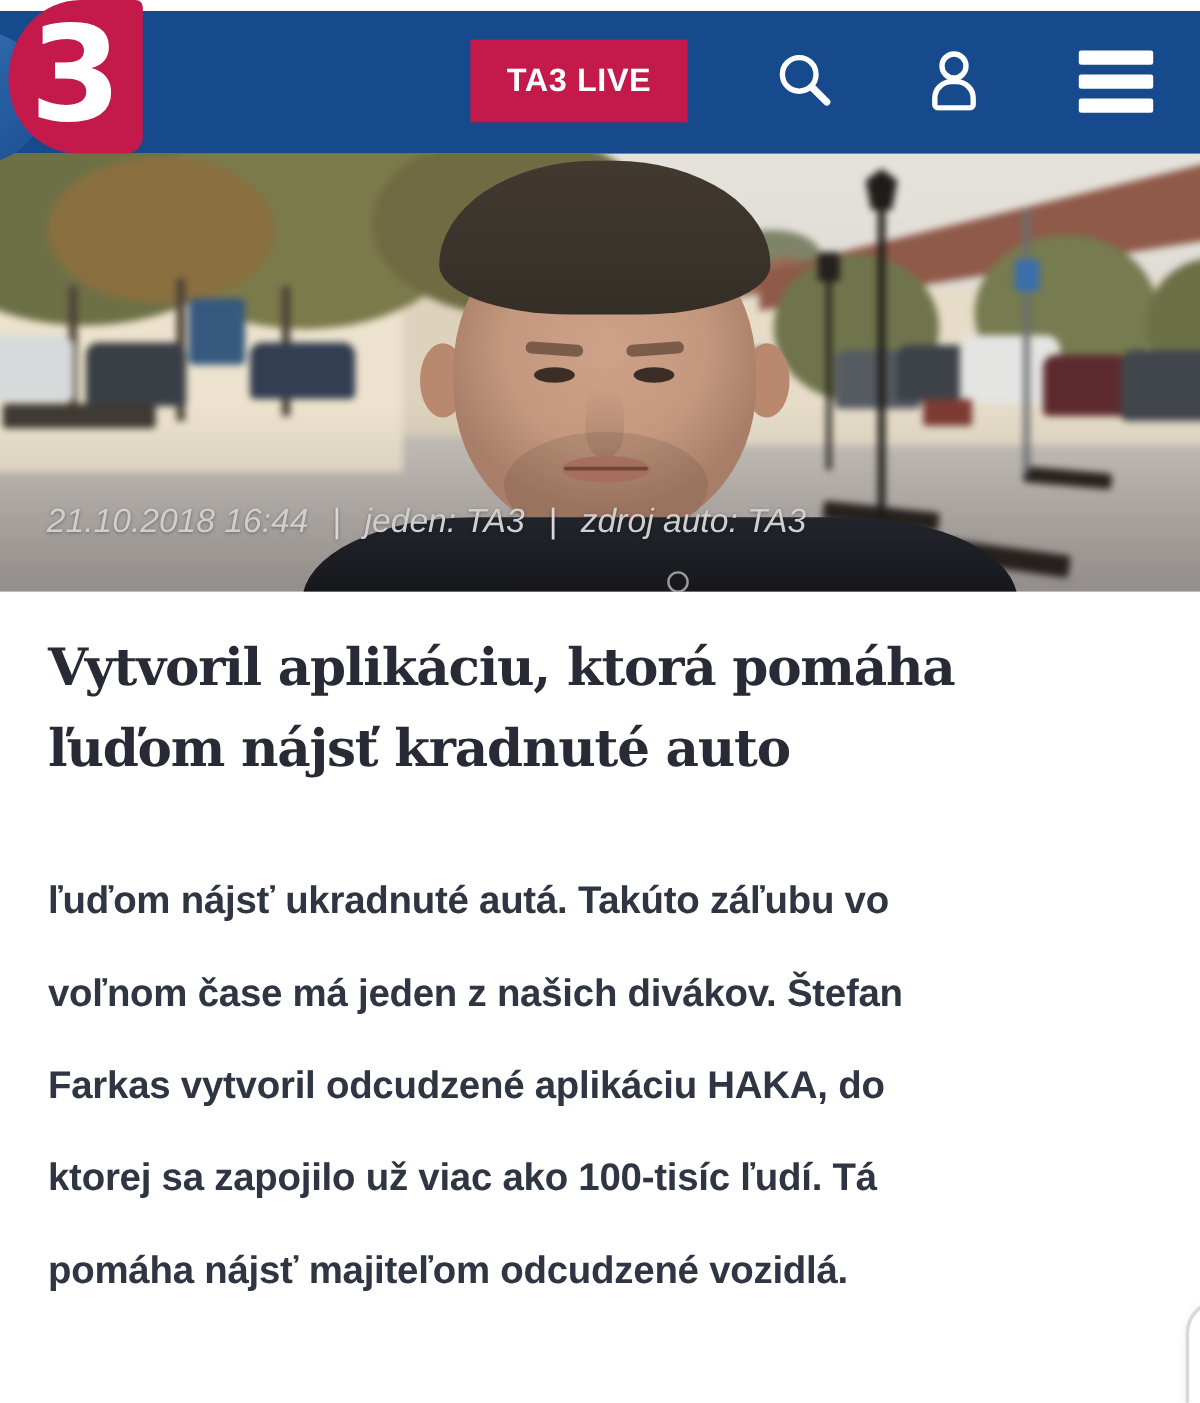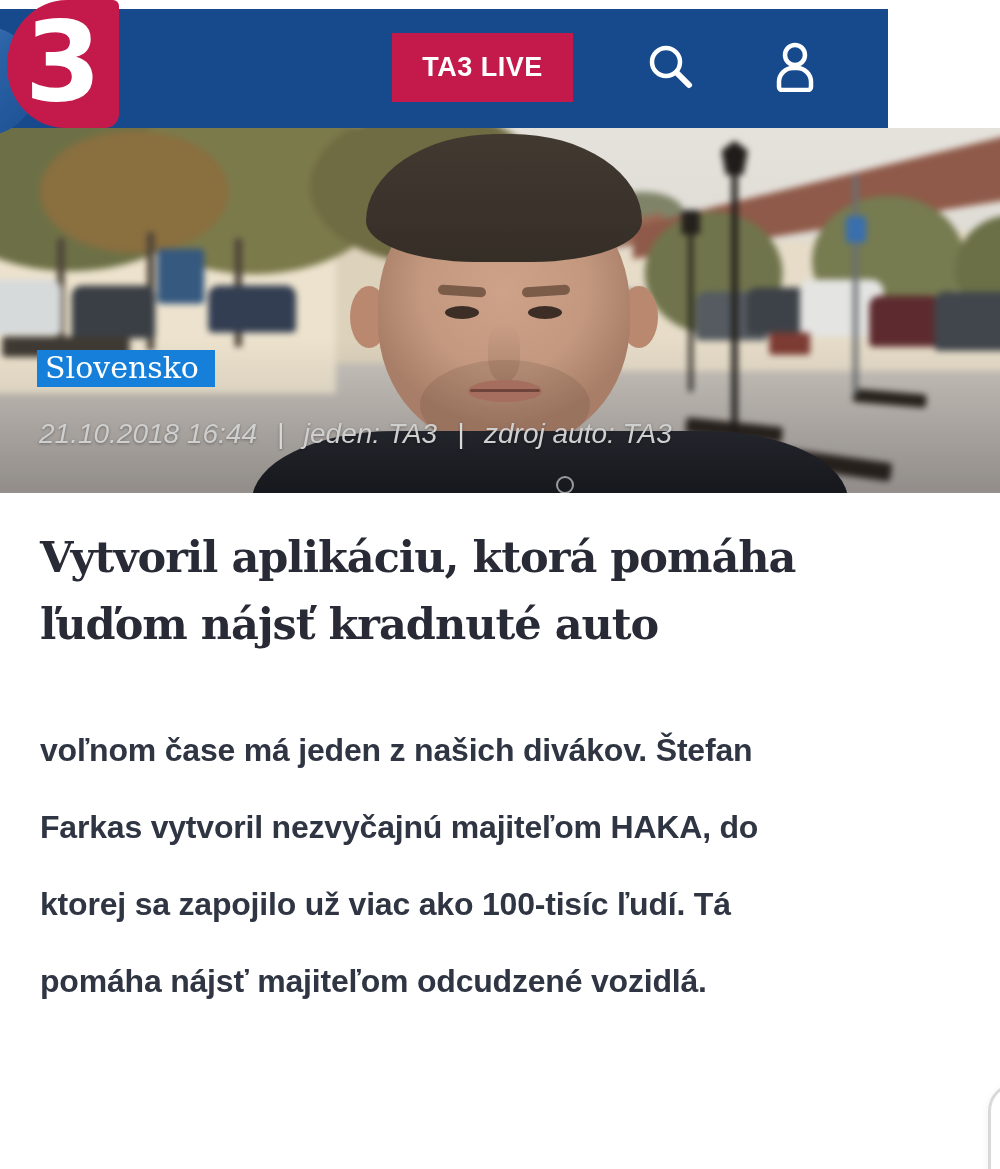--- a/index.html
+++ b/index.html
@@ -1,21 +1,21 @@
 <!DOCTYPE html>
 <html><head>
 <meta charset="utf-8">
 <style>
   html,body{margin:0;padding:0;}
   body{width:1000px;height:1169px;background:#ffffff;font-family:"Liberation Sans",sans-serif;position:relative;overflow:hidden;}
   .page{position:absolute;inset:0;width:1000px;height:1169px;background:#fff;}
 
   
   .topstrip{position:absolute;left:0;top:0;width:1000px;height:9px;background:#ffffff;z-index:6;}
-  .header{position:absolute;left:0;top:9px;width:888px;height:119px;background:#164a8c;z-index:5;}
+  .header{position:absolute;left:0;top:9px;width:1000px;height:119px;background:#164a8c;z-index:5;}
   .logo{position:absolute;left:0;top:0;width:130px;height:128px;z-index:8;cursor:pointer;}
   .logo-blue{position:absolute;left:-72px;top:26px;width:110px;height:110px;border-radius:50%;
              background:linear-gradient(135deg,#4d7fc0 0%,#2a62a6 45%,#1d5093 100%);}
   .logo-red{position:absolute;left:7px;top:0;width:112px;height:128px;background:#c31a4b;
             border-radius:60px 6px 14px 58px / 66px 6px 14px 62px;
             display:flex;align-items:center;justify-content:center;}
   .logo-red span{font-family:"DejaVu Sans",sans-serif;font-weight:bold;font-size:110px;color:#fff;line-height:1;margin-top:-4px;}
   .live-btn{position:absolute;left:392px;top:24px;width:181px;height:69px;background:#c31a4b;border:none;
             color:#ffffff;font-family:"Liberation Sans",sans-serif;font-weight:bold;font-size:27px;
             display:flex;align-items:center;justify-content:center;letter-spacing:0.5px;cursor:pointer;}
@@ -208,37 +208,37 @@
       <div class="eye eyeL"></div>
       <div class="eye eyeR"></div>
       <div class="nose"></div>
       <div class="stubble"></div>
       <div class="mouth"></div>
       <div class="mouthline"></div>
       <div class="torso"></div>
       <div class="emblem"></div>
     </div>
 
-    <div class="category">Slovensko</div>
     <div class="meta">
       <span>21.10.2018 16:44</span>
       <span class="sep">|</span>
       <span>jeden: TA3</span>
       <span class="sep">|</span>
       <span>zdroj auto: TA3</span>
     </div>
   </div>
 
   <h1 class="headline" style="margin:0;">
     <div>Vytvoril aplikáciu, ktorá pomáha</div>
     <div>ľuďom nájsť kradnuté auto</div>
   </h1>
 
   <div class="lead">
+    <div>ľuďom nájsť ukradnuté autá. Takúto záľubu vo</div>
     <div>voľnom čase má jeden z našich divákov. Štefan</div>
-    <div>Farkas vytvoril nezvyčajnú majiteľom HAKA, do</div>
+    <div>Farkas vytvoril odcudzené aplikáciu HAKA, do</div>
     <div>ktorej sa zapojilo už viac ako 100-tisíc ľudí. Tá</div>
     <div>pomáha nájsť majiteľom odcudzené vozidlá.</div>
   </div>
 
   <div class="float-widget"></div>
 
 </div>
 
 </body></html>

